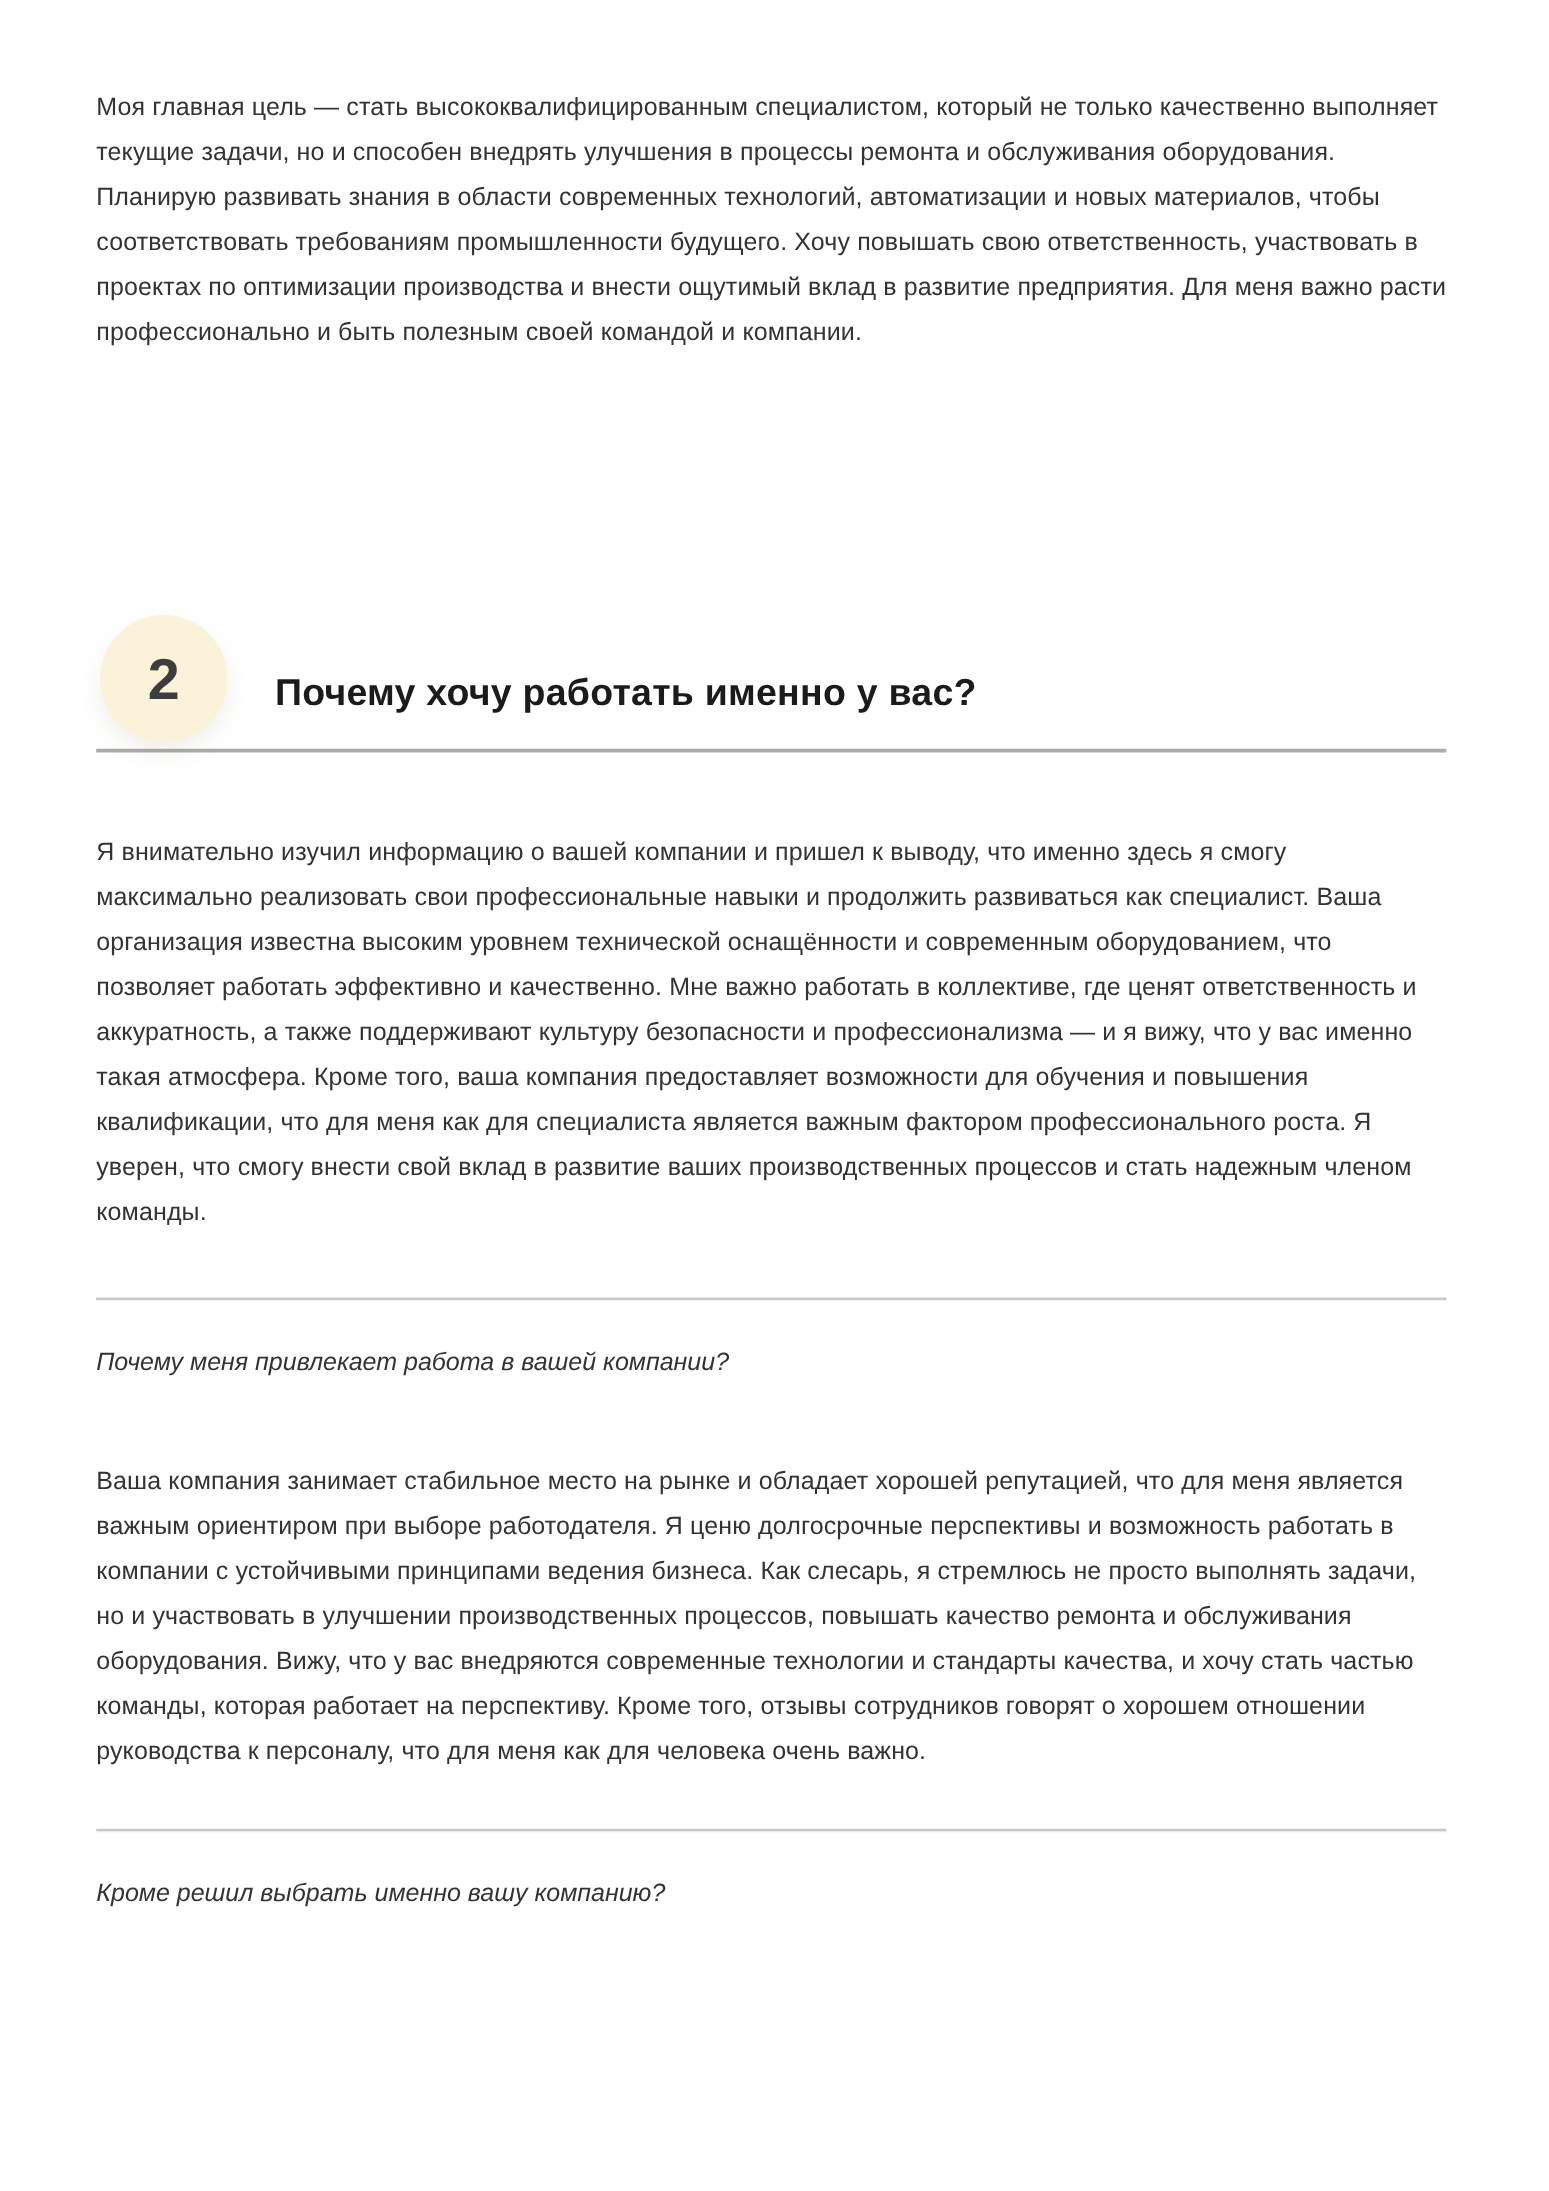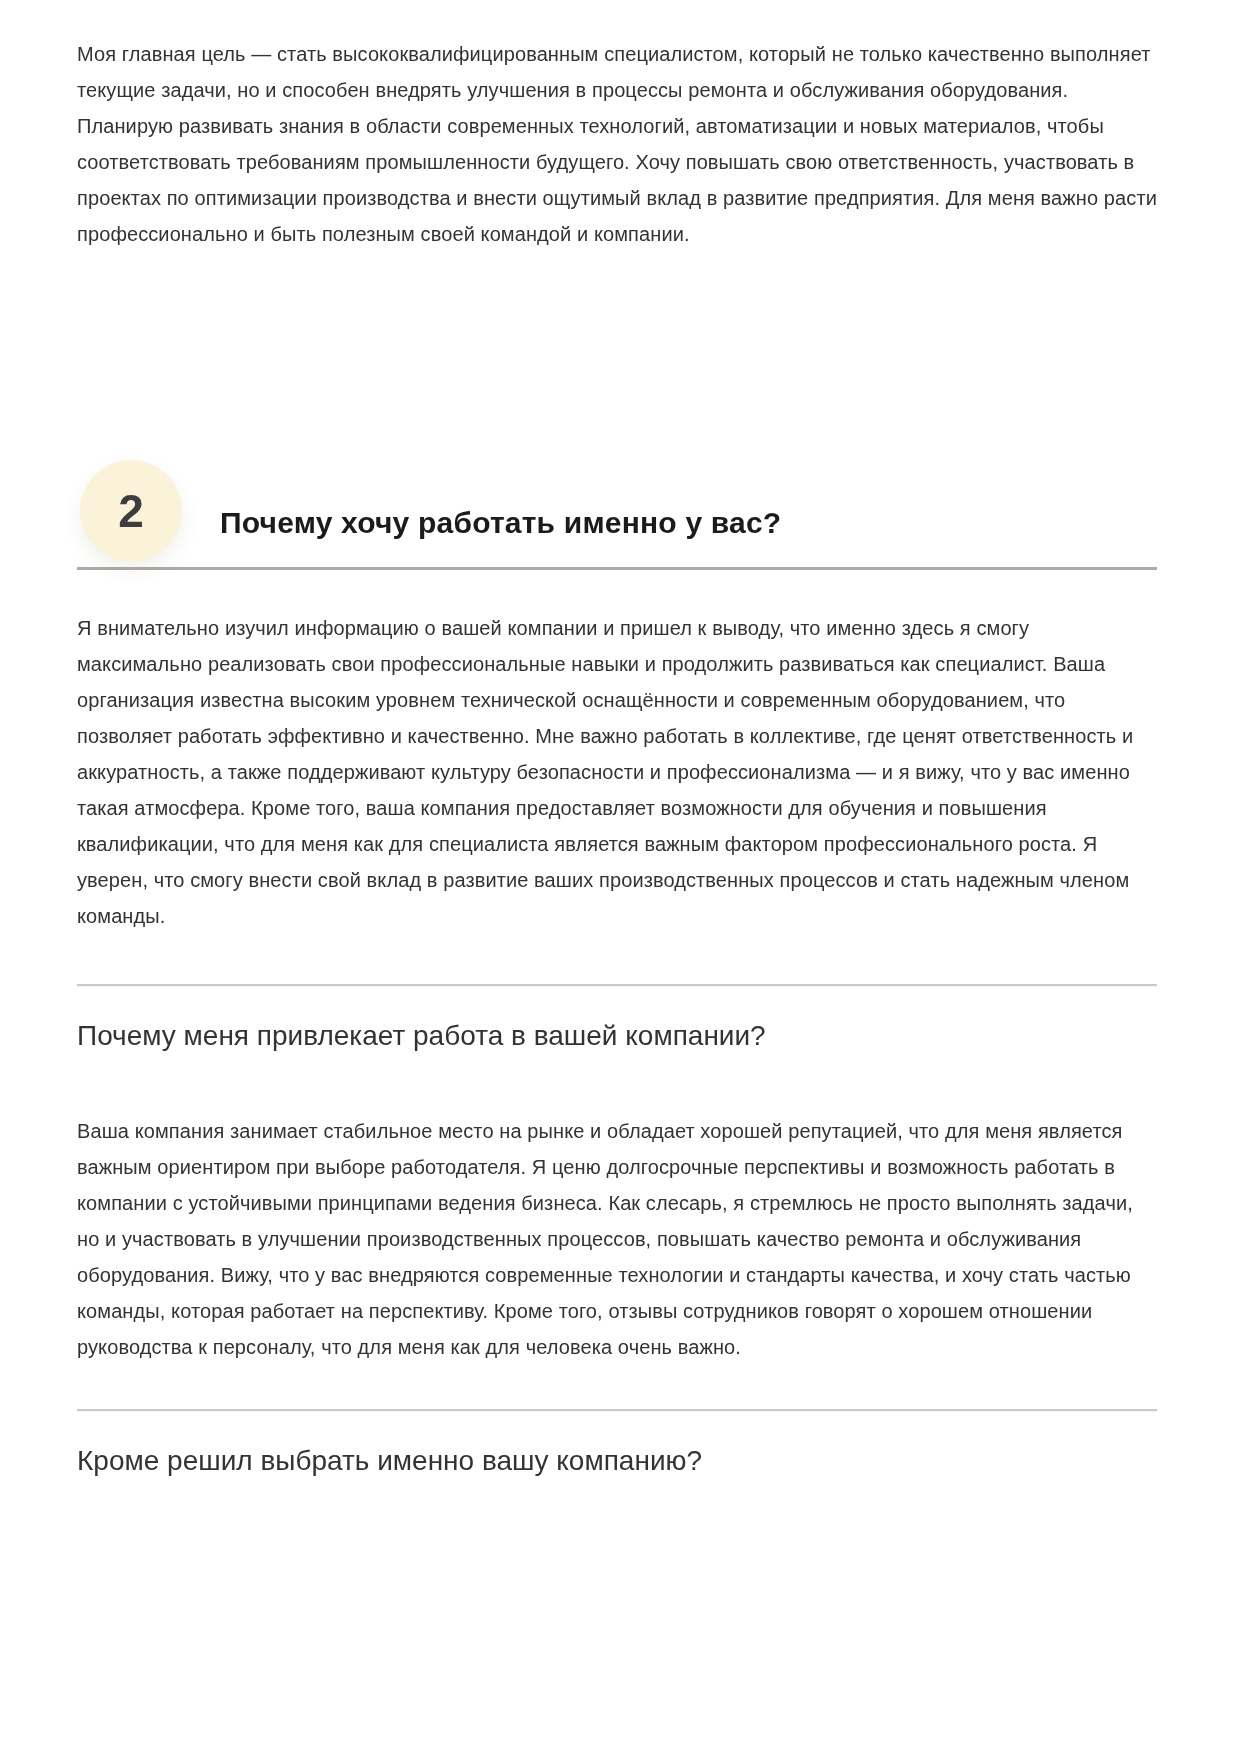--- a/index.html
+++ b/index.html
@@ -11,21 +11,21 @@
   .page {
     position: relative;
     width: 1239px;
     height: 1753px;
     background: #ffffff;
     overflow: hidden;
   }
   .content {
     width: 1080px;
     margin-left: 77px;
-    padding-top: 36px;
+    padding-top: 68px;
   }
   .para {
     font-size: 20px;
     line-height: 36px;
     color: var(--body-text, #333333);
     letter-spacing: 0.1px;
   }
   .section-header {
     margin-top: 208px;
     display: flex;
@@ -57,34 +57,35 @@
     letter-spacing: 0.2px;
     margin-top: 23px;
   }
   .divider-strong {
     margin-top: 5px;
     height: 3px;
     width: 100%;
     background: var(--divider-strong, #ababab);
     border: none;
   }
-  .lead-para { margin-top: 40px; }
+  .lead-para { margin-top: 62px; }
   .divider-light {
     margin-top: 50px;
     height: 2px;
     width: 100%;
     background: var(--divider-light, #c9c9c9);
     border: none;
     box-shadow: 0 1px 0 rgba(0,0,0,0.04);
   }
   .question {
     margin-top: 36px;
-    font-size: 28px;
+    font-size: 20px;
     line-height: 28px;
     color: var(--body-text, #333333);
+    font-style: italic;
   }
   .answer { margin-top: 63px; }
   .divider-light.second { margin-top: 44px; }
 </style>
 </head>
 <body>
 
 <div class="page">
   <div class="content">
 

